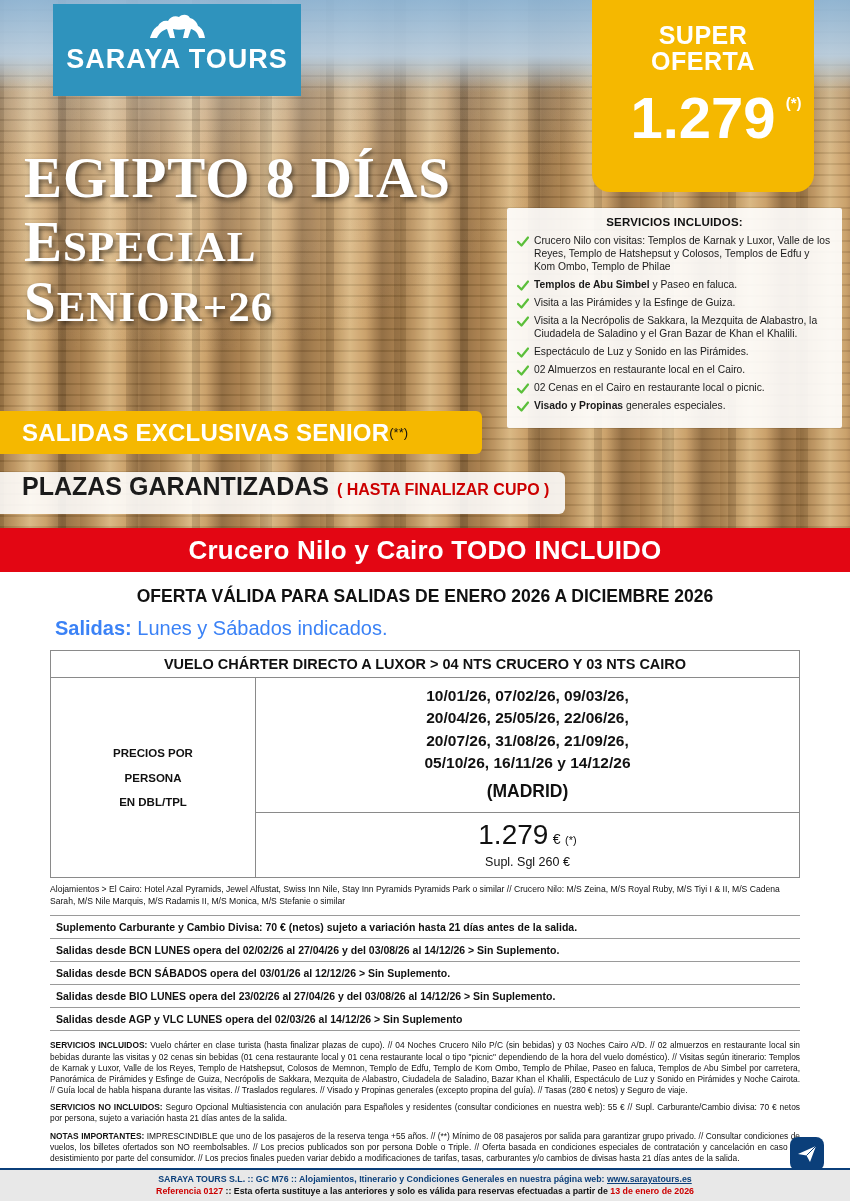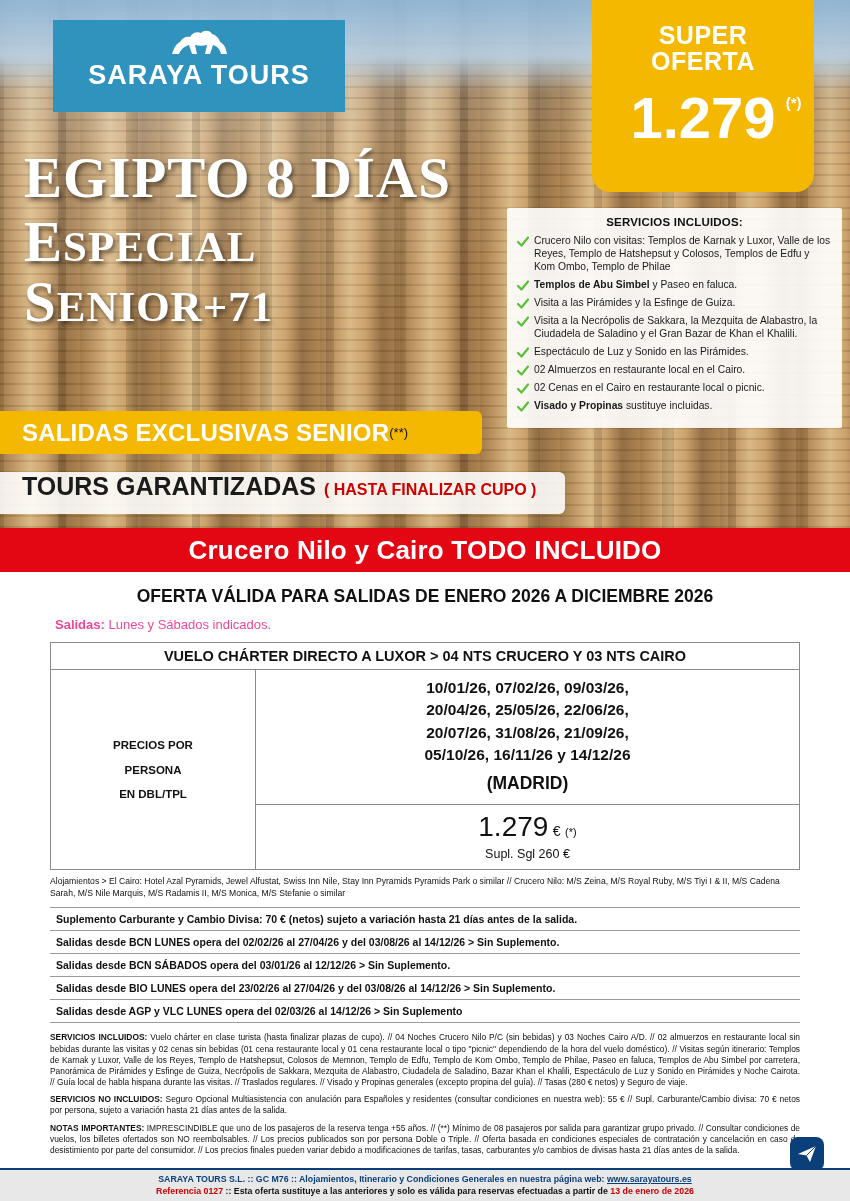--- a/index.html
+++ b/index.html
@@ -54,22 +54,22 @@
   .hero-sky {
     position: absolute;
     left: 0; top: 0; width: 850px; height: 92px;
     background: linear-gradient(to bottom, #8fb6d6 0%, #b9cfe2 60%, rgba(200,215,225,0) 100%);
     opacity: .9;
   }
 
   
   .logo-box {
     position: absolute;
-    left: 53px; top: 20px;
-    width: 292px; height: 92px;
+    left: 53px; top: 4px;
+    width: 248px; height: 92px;
     background: #2f93bd;
     display: flex;
     flex-direction: column;
     align-items: center;
     justify-content: flex-start;
     padding-top: 6px;
   }
   .logo-mark { width: 70px; height: 34px; display:block; }
   .logo-text {
     color: #ffffff;
@@ -207,22 +207,22 @@
   .content { position: absolute; left: 0; top: 572px; width: 850px; }
 
   .oferta-valida {
     text-align: center;
     font-size: 17.5px;
     font-weight: bold;
     color: #111;
     padding: 14px 0 10px 0;
   }
   .salidas-line {
-    font-size: 13px;
-    color: #ec4899;
+    font-size: 20px;
+    color: #3b82f6;
     padding-left: 55px;
     padding-bottom: 10px;
   }
   .salidas-line b { font-weight: bold; }
 
   .table-wrap { padding: 0 50px; }
   .tbl {
     width: 750px;
     border-collapse: collapse;
     border: 1px solid #8a8a8a;
@@ -340,30 +340,30 @@
       <span>1.279</span><sup>(*)</sup>
     </div>
   </div>
 
   <div class="title-wrap">
     <div class="t1">EGIPTO 8 DÍAS</div>
     <div class="t2">
       <span class="small-caps-big">E</span><span class="small-caps-sm">SPECIAL</span>
     </div>
     <div class="t3">
-      <span class="small-caps-big">S</span><span class="small-caps-sm">ENIOR+71</span>
+      <span class="small-caps-big">S</span><span class="small-caps-sm">ENIOR+26</span>
     </div>
   </div>
 
   <div class="ribbon-yellow">
     <span>SALIDAS EXCLUSIVAS SENIOR</span>
       <sup>(**)</sup>
   </div>
   <div class="ribbon-white">
-    <span class="main">TOURS GARANTIZADAS</span>
+    <span class="main">PLAZAS GARANTIZADAS</span>
     <span class="sub">( HASTA FINALIZAR CUPO )</span>
   </div>
 
   <div class="services">
     <h4>SERVICIOS INCLUIDOS:</h4>
 
     <div class="svc-item">
       <svg class="svc-check" viewBox="0 0 12 12">
           <path d="M1 6 L4.5 9.5 L11 1.5" stroke="#5bbf3a" stroke-width="2.2" fill="none" stroke-linecap="round" stroke-linejoin="round"></path>
         </svg>
@@ -410,21 +410,21 @@
           <path d="M1 6 L4.5 9.5 L11 1.5" stroke="#5bbf3a" stroke-width="2.2" fill="none" stroke-linecap="round" stroke-linejoin="round"></path>
         </svg>
       <div>02 Cenas en el Cairo en restaurante local o picnic.</div>
     </div>
 
 
     <div class="svc-item">
       <svg class="svc-check" viewBox="0 0 12 12">
           <path d="M1 6 L4.5 9.5 L11 1.5" stroke="#5bbf3a" stroke-width="2.2" fill="none" stroke-linecap="round" stroke-linejoin="round"></path>
         </svg>
-      <div><b>Visado y Propinas</b><span> sustituye incluidas.</span></div>
+      <div><b>Visado y Propinas</b><span> generales especiales.</span></div>
     </div>
   </div>
 </div>
 
 <div class="red-banner">
   <span>Crucero Nilo y Cairo TODO INCLUIDO</span>
 </div>
 
 <div class="content">
 

